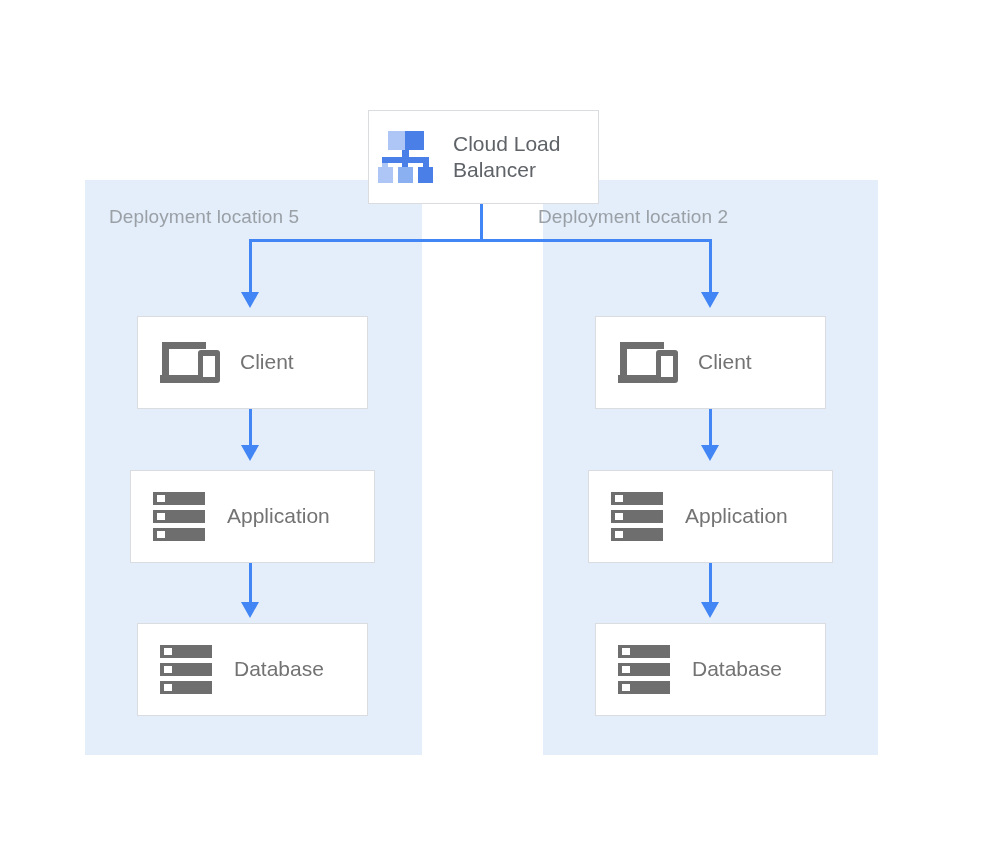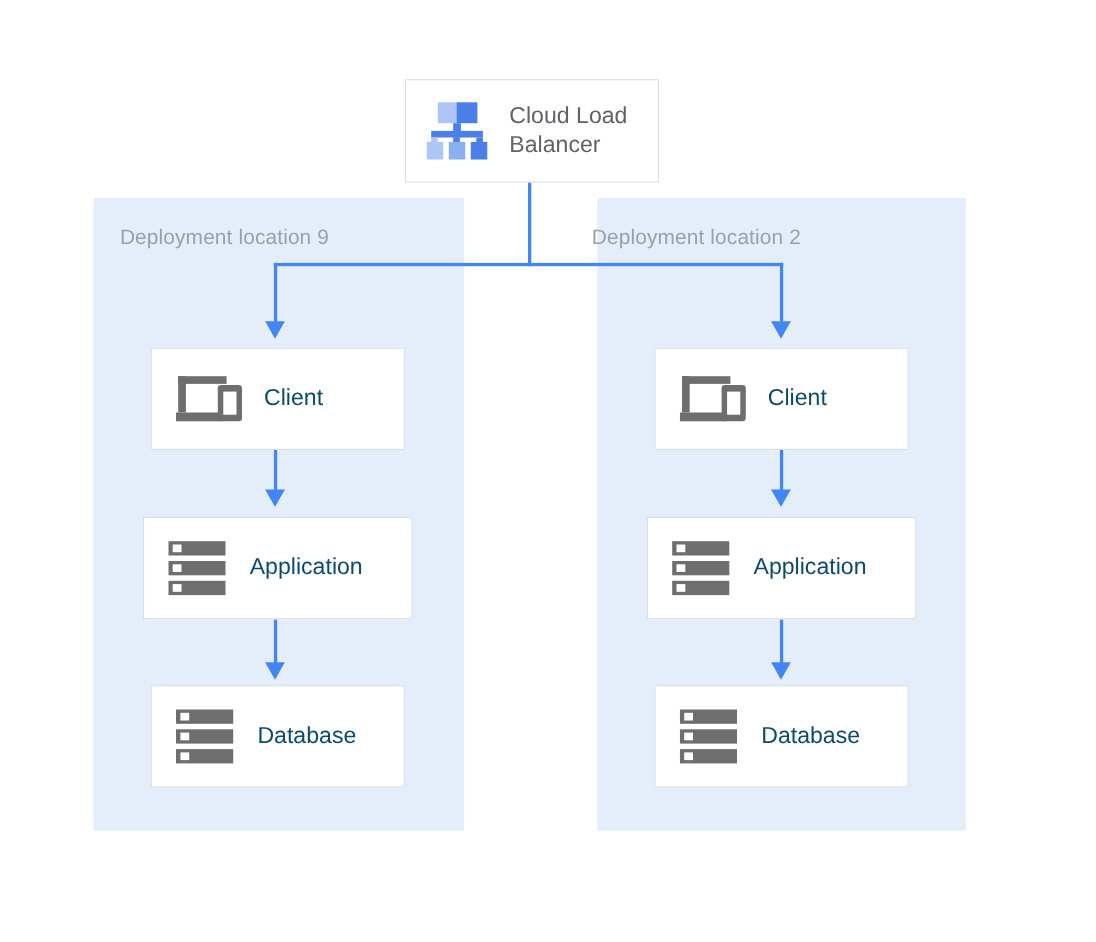--- a/index.html
+++ b/index.html
@@ -42,29 +42,30 @@
     display: flex;
     align-items: center;
   }
   .node-icon {
     flex: 0 0 auto;
     display: flex;
     align-items: center;
     justify-content: center;
   }
   .node-label {
-    color: #0c4a6e;
+    color: #737373;
     font-size: 21px;
     line-height: 1.25;
     white-space: pre-line;
   }
 
   
   .lb-box {
-    padding-left: 18px;
+    padding-left: 8px;
+    margin-top: 38px;
   }
   .lb-box .node-label {
     color: #5f6368;
     margin-left: 18px;
   }
 
   
   .tier-box .node-icon {
     margin-left: 22px;
   }
@@ -90,21 +91,21 @@
   }
 </style>
 </head>
 <body>
 
 <div id="canvas">
 
   <div class="zone" style="left:85px; top:180px; width:337px; height:575px;"></div>
   <div class="zone" style="left:543px; top:180px; width:335px; height:575px;"></div>
 
-  <div class="zone-label" style="left:109px; top:206px;">Deployment location 9</div>
+  <div class="zone-label" style="left:109px; top:206px;">Deployment location 5</div>
   <div class="zone-label" style="left:538px; top:206px;">Deployment location 2</div>
 
   <div class="edge edge-v" style="left:480px; top:165px; width:3px; height:77px;"></div>
 
   <div class="edge edge-h" style="left:249px; top:239px; width:463px; height:3px;"></div>
 
   <div class="edge edge-v" style="left:249px; top:239px; width:3px; height:57px;"></div>
   <div class="arrowhead" style="left:241px; top:292px;"></div>
 
   <div class="edge edge-v" style="left:709px; top:239px; width:3px; height:57px;"></div>

